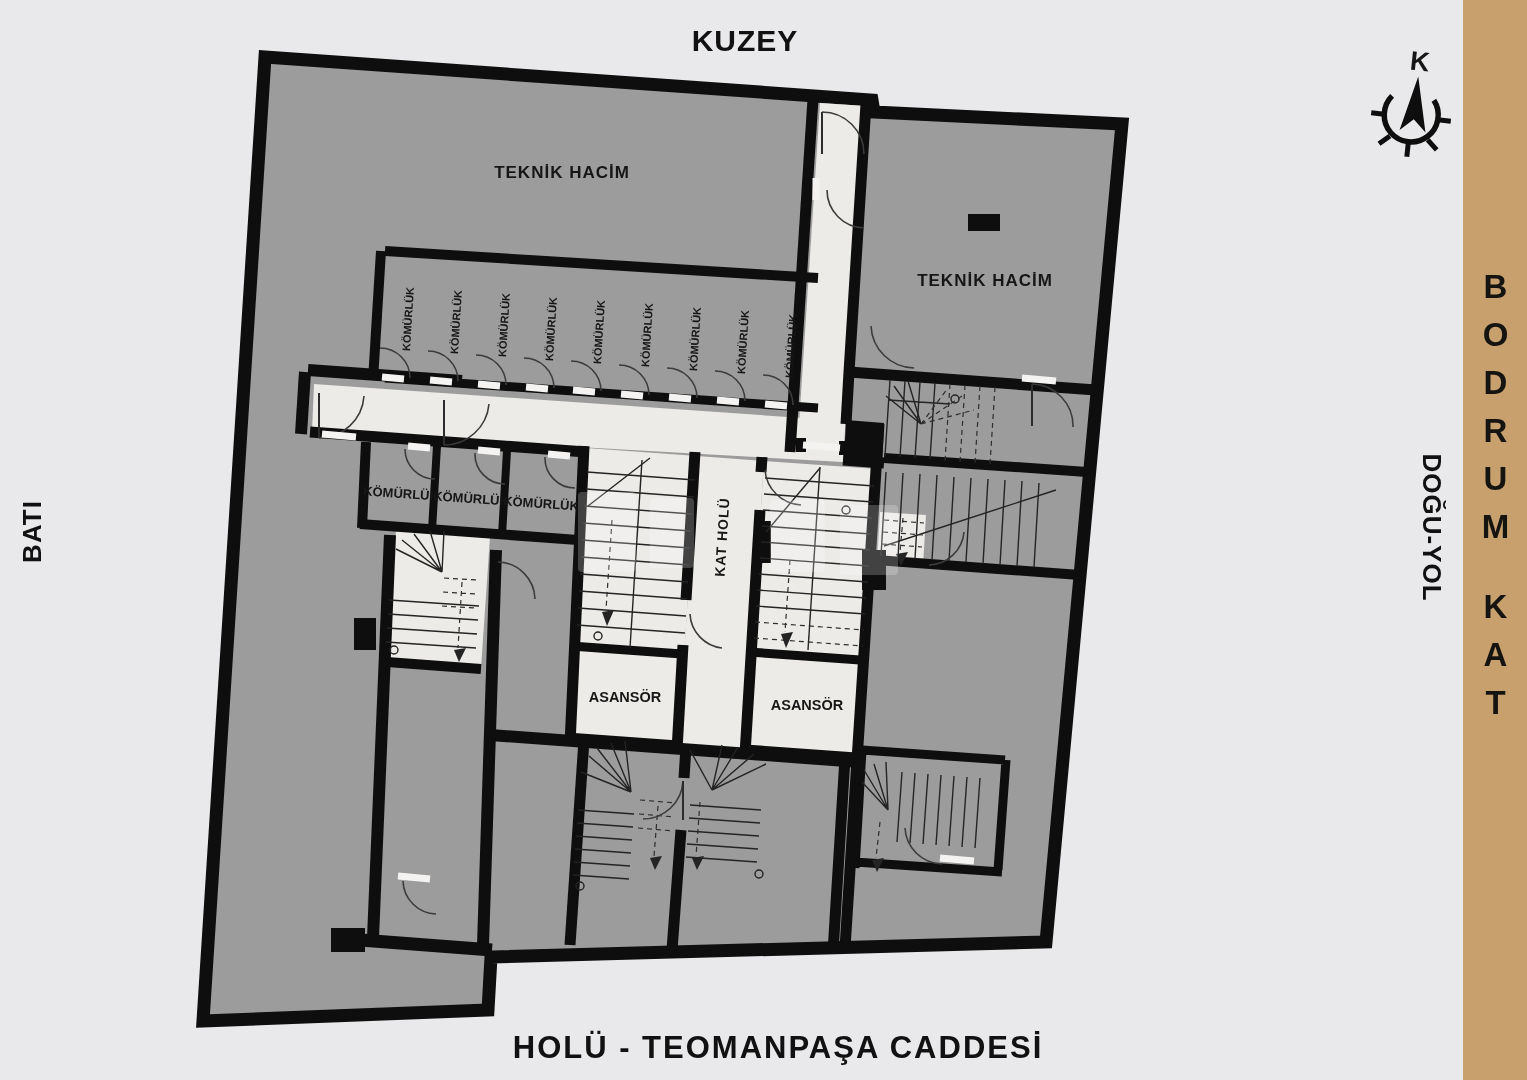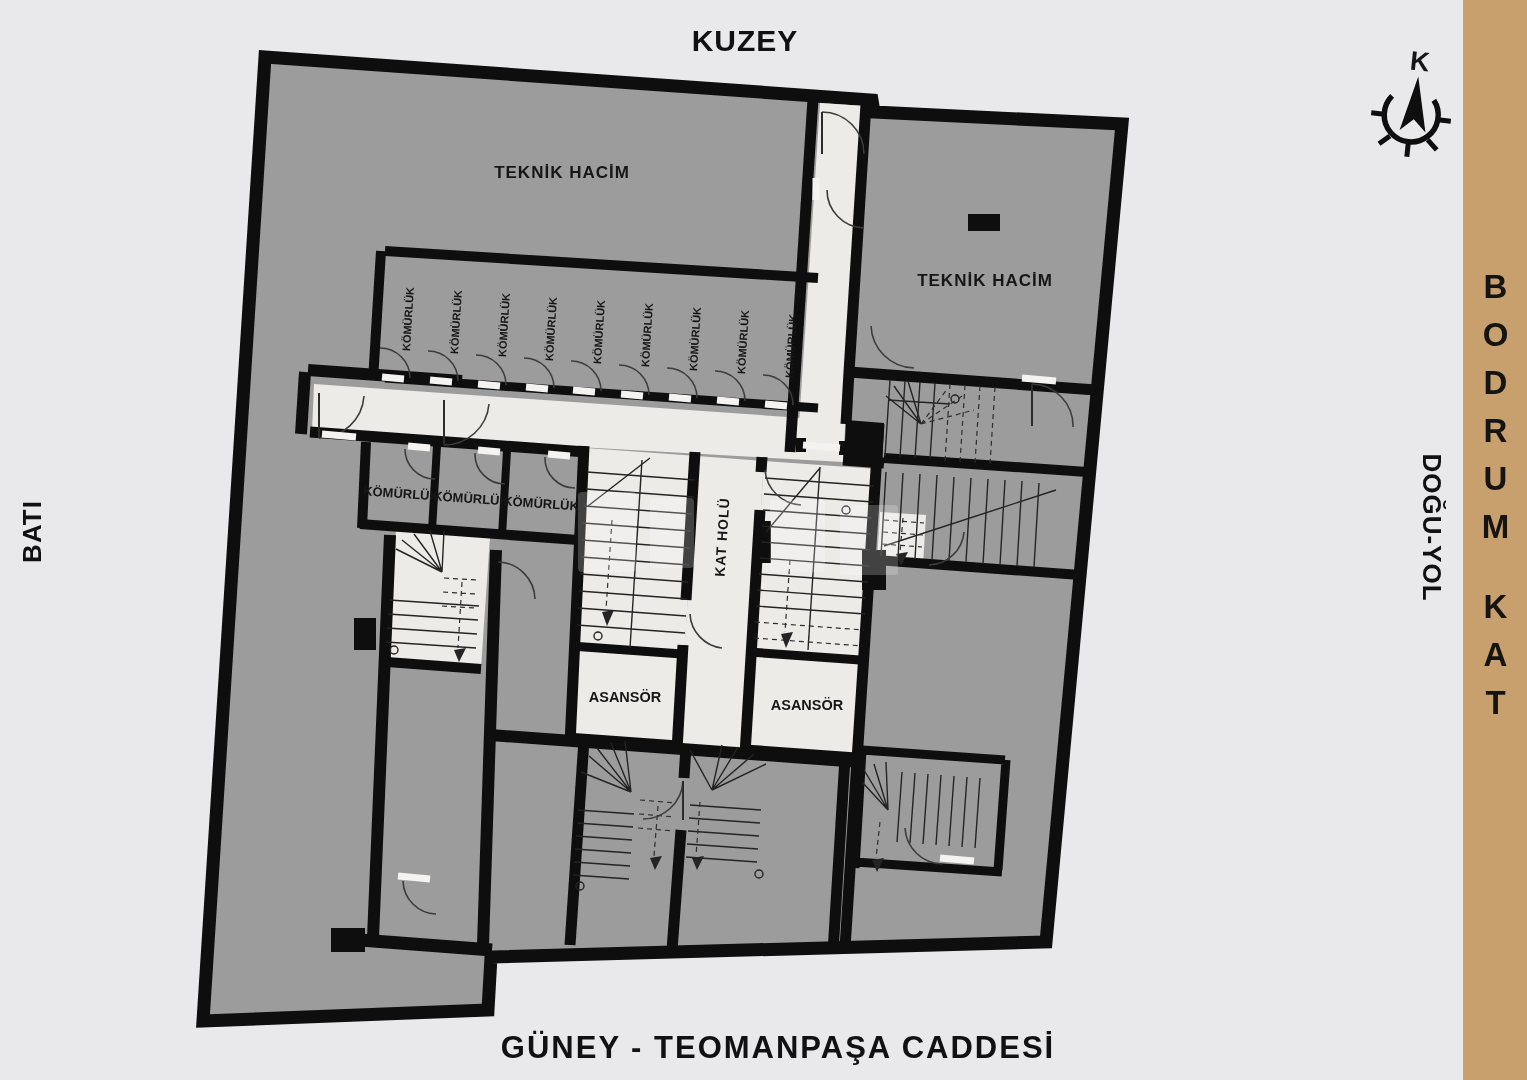--- a/index.html
+++ b/index.html
@@ -34,21 +34,21 @@
   .leaf{stroke:#2c2c2c;stroke-width:2;fill:none;}
   .whitemark{stroke:#f4f3f1;stroke-width:7;fill:none;}
   .wm{fill:#ffffff;opacity:0.22;}
 </style>
 </head>
 <body>
 
 <div class="stage">
 
   <div class="dir-label lbl-north">KUZEY</div>
-  <div class="dir-label lbl-south">GÜNEY - TEOMANPAŞA CADDESİ</div>
+  <div class="dir-label lbl-south">HOLÜ - TEOMANPAŞA CADDESİ</div>
   <div class="dir-label lbl-west">BATI</div>
   <div class="dir-label lbl-east">DOĞU-YOL</div>
 
   <div class="side-panel">
     <div class="side-word w1">BODRUM</div>
     <div class="side-word w2">KAT</div>
   </div>
 
   <svg class="plan-svg" width="1527" height="1080" viewBox="0 0 1527 1080">
 

